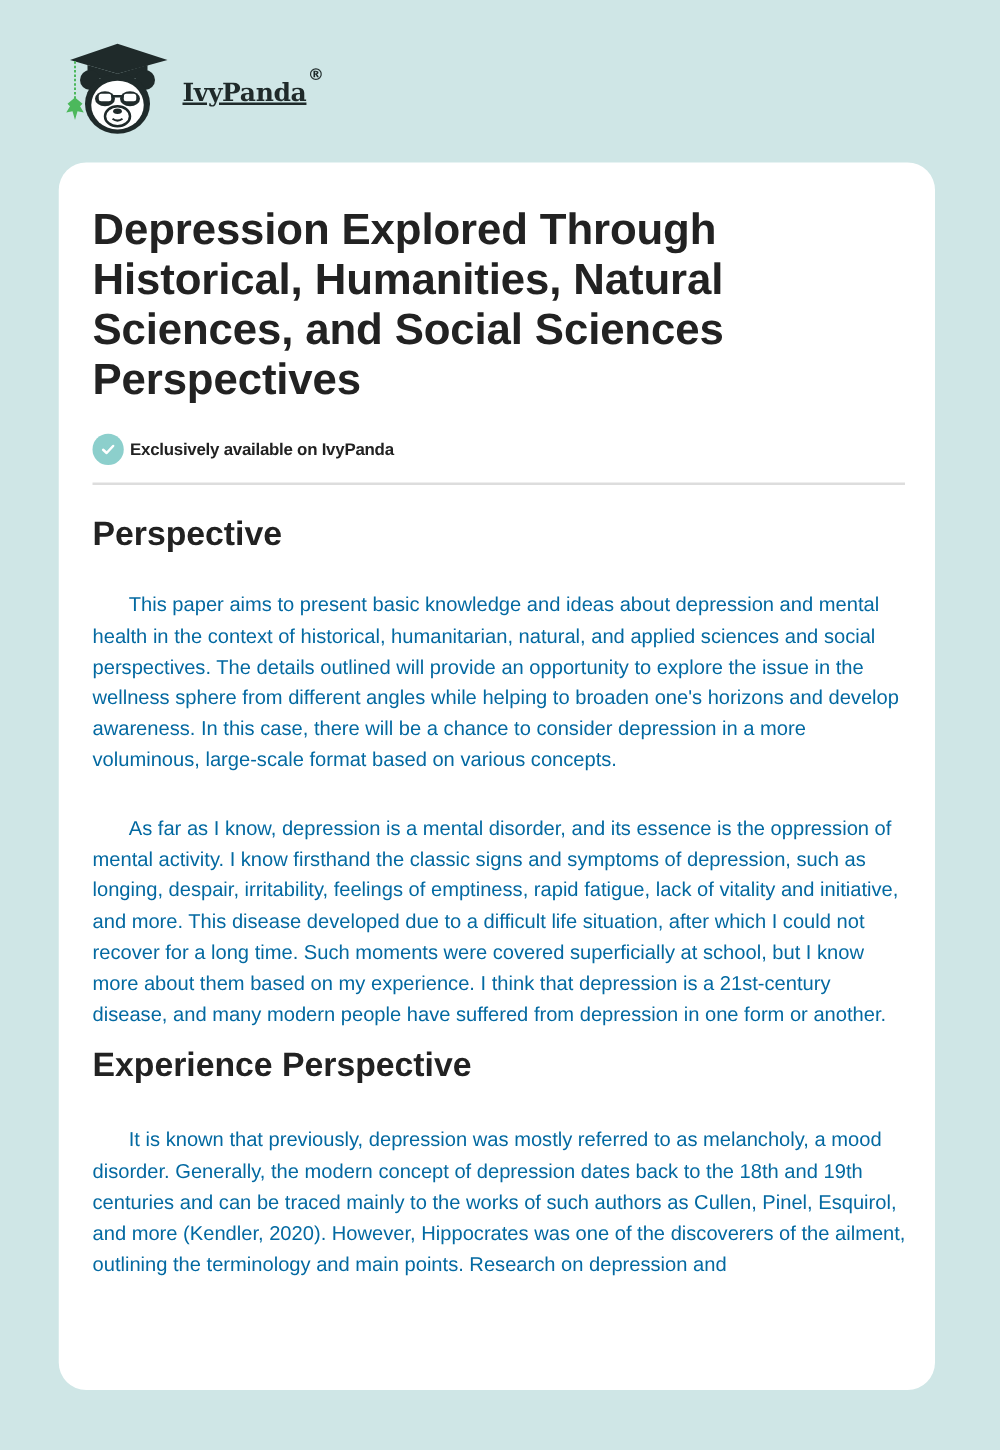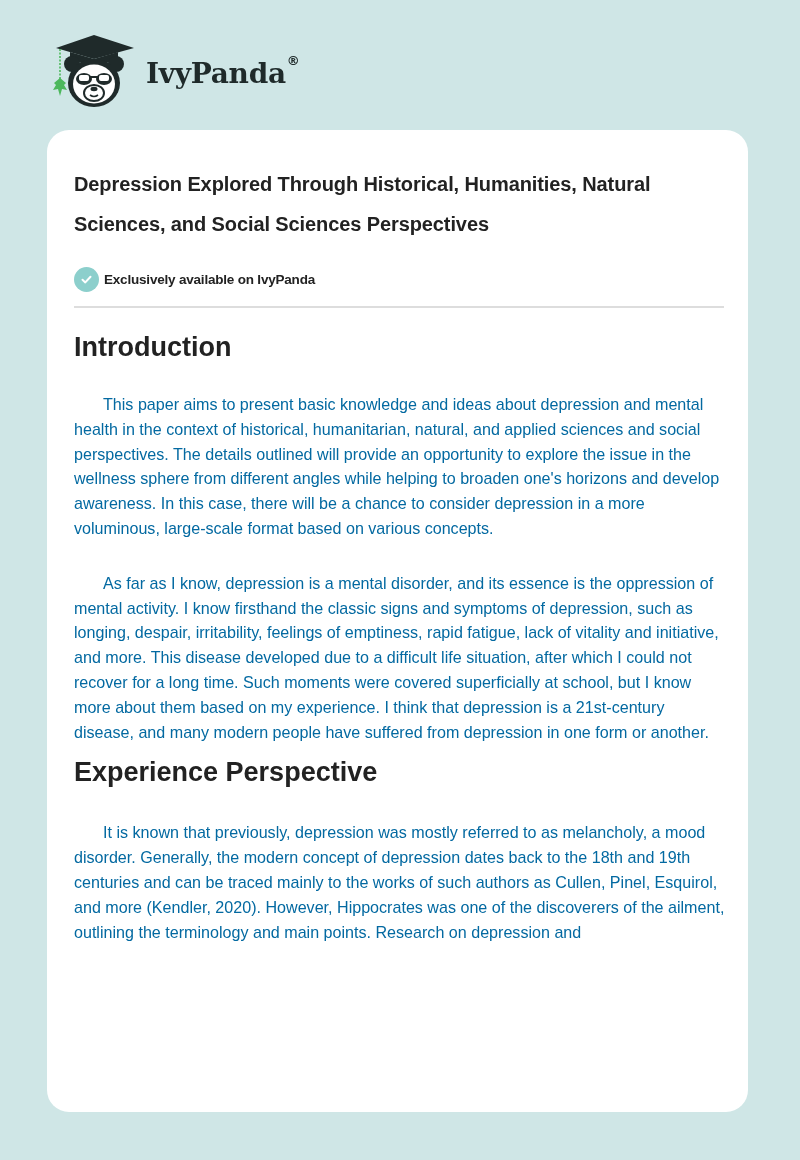--- a/index.html
+++ b/index.html
@@ -35,26 +35,27 @@
       top: -2px;
     }
     .brand-logo {
       width: 92px;
       height: 80px;
       margin-right: 6px;
     }
     .brand-name {
       font-family: "DejaVu Serif", serif;
       font-weight: bold;
-      font-size: 28px;
+      font-size: 20px;
       color: #1f2a2a;
       line-height: 1;
       position: relative;
       top: 4px;
       letter-spacing: -0.3px;
+      text-decoration: underline;
     }
     .brand-reg {
       font-family: "DejaVu Sans", sans-serif;
       font-size: 13px;
       font-weight: bold;
       color: #1f2a2a;
       position: relative;
       top: -10px;
       margin-left: 1px;
     }
@@ -68,21 +69,21 @@
       height: 982px;
       background: #ffffff;
       border-radius: 22px;
       overflow: hidden;
       padding: 34px 26px 0 27px;
     }
 
     .doc-title {
       font-family: "Liberation Sans", sans-serif;
       font-weight: bold;
-      font-size: 20px;
+      font-size: 35px;
       line-height: 40px;
       color: #222;
       letter-spacing: -0.1px;
       width: 660px;
     }
 
     .exclusive {
       display: flex;
       align-items: center;
       margin-top: 22px;
@@ -178,20 +179,20 @@
     <span class="check-badge">
       <svg width="13" height="13" viewBox="0 0 13 13" xmlns="http://www.w3.org/2000/svg">
         <path d="M2.5,6.8 L5.3,9.4 L10.5,3.8" stroke="#ffffff" stroke-width="2" fill="none" stroke-linecap="round" stroke-linejoin="round"></path>
       </svg>
     </span>
     <span class="exclusive-text">Exclusively available on IvyPanda</span>
   </div>
 
   <div class="divider"></div>
 
-  <h2 id="sec-intro-h" class="section-heading">Introduction</h2>
+  <h2 id="sec-intro-h" class="section-heading">Perspective</h2>
   <p id="sec-intro-p" class="paragraph">This paper aims to present basic knowledge and ideas about depression and mental health in the context of historical, humanitarian, natural, and applied sciences and social perspectives. The details outlined will provide an opportunity to explore the issue in the wellness sphere from different angles while helping to broaden one's horizons and develop awareness. In this case, there will be a chance to consider depression in a more voluminous, large-scale format based on various concepts.</p>
 
   <p id="sec-exist-p" class="paragraph">As far as I know, depression is a mental disorder, and its essence is the oppression of mental activity. I know firsthand the classic signs and symptoms of depression, such as longing, despair, irritability, feelings of emptiness, rapid fatigue, lack of vitality and initiative, and more. This disease developed due to a difficult life situation, after which I could not recover for a long time. Such moments were covered superficially at school, but I know more about them based on my experience. I think that depression is a 21st-century disease, and many modern people have suffered from depression in one form or another.</p>
 
   <h2 id="sec-hist-h" class="section-heading">Experience Perspective</h2>
   <p id="sec-hist-p" class="paragraph">It is known that previously, depression was mostly referred to as melancholy, a mood disorder. Generally, the modern concept of depression dates back to the 18th and 19th centuries and can be traced mainly to the works of such authors as Cullen, Pinel, Esquirol, and more (Kendler, 2020). However, Hippocrates was one of the discoverers of the ailment, outlining the terminology and main points. Research on depression and</p>
 </div>
 
 </body></html>

